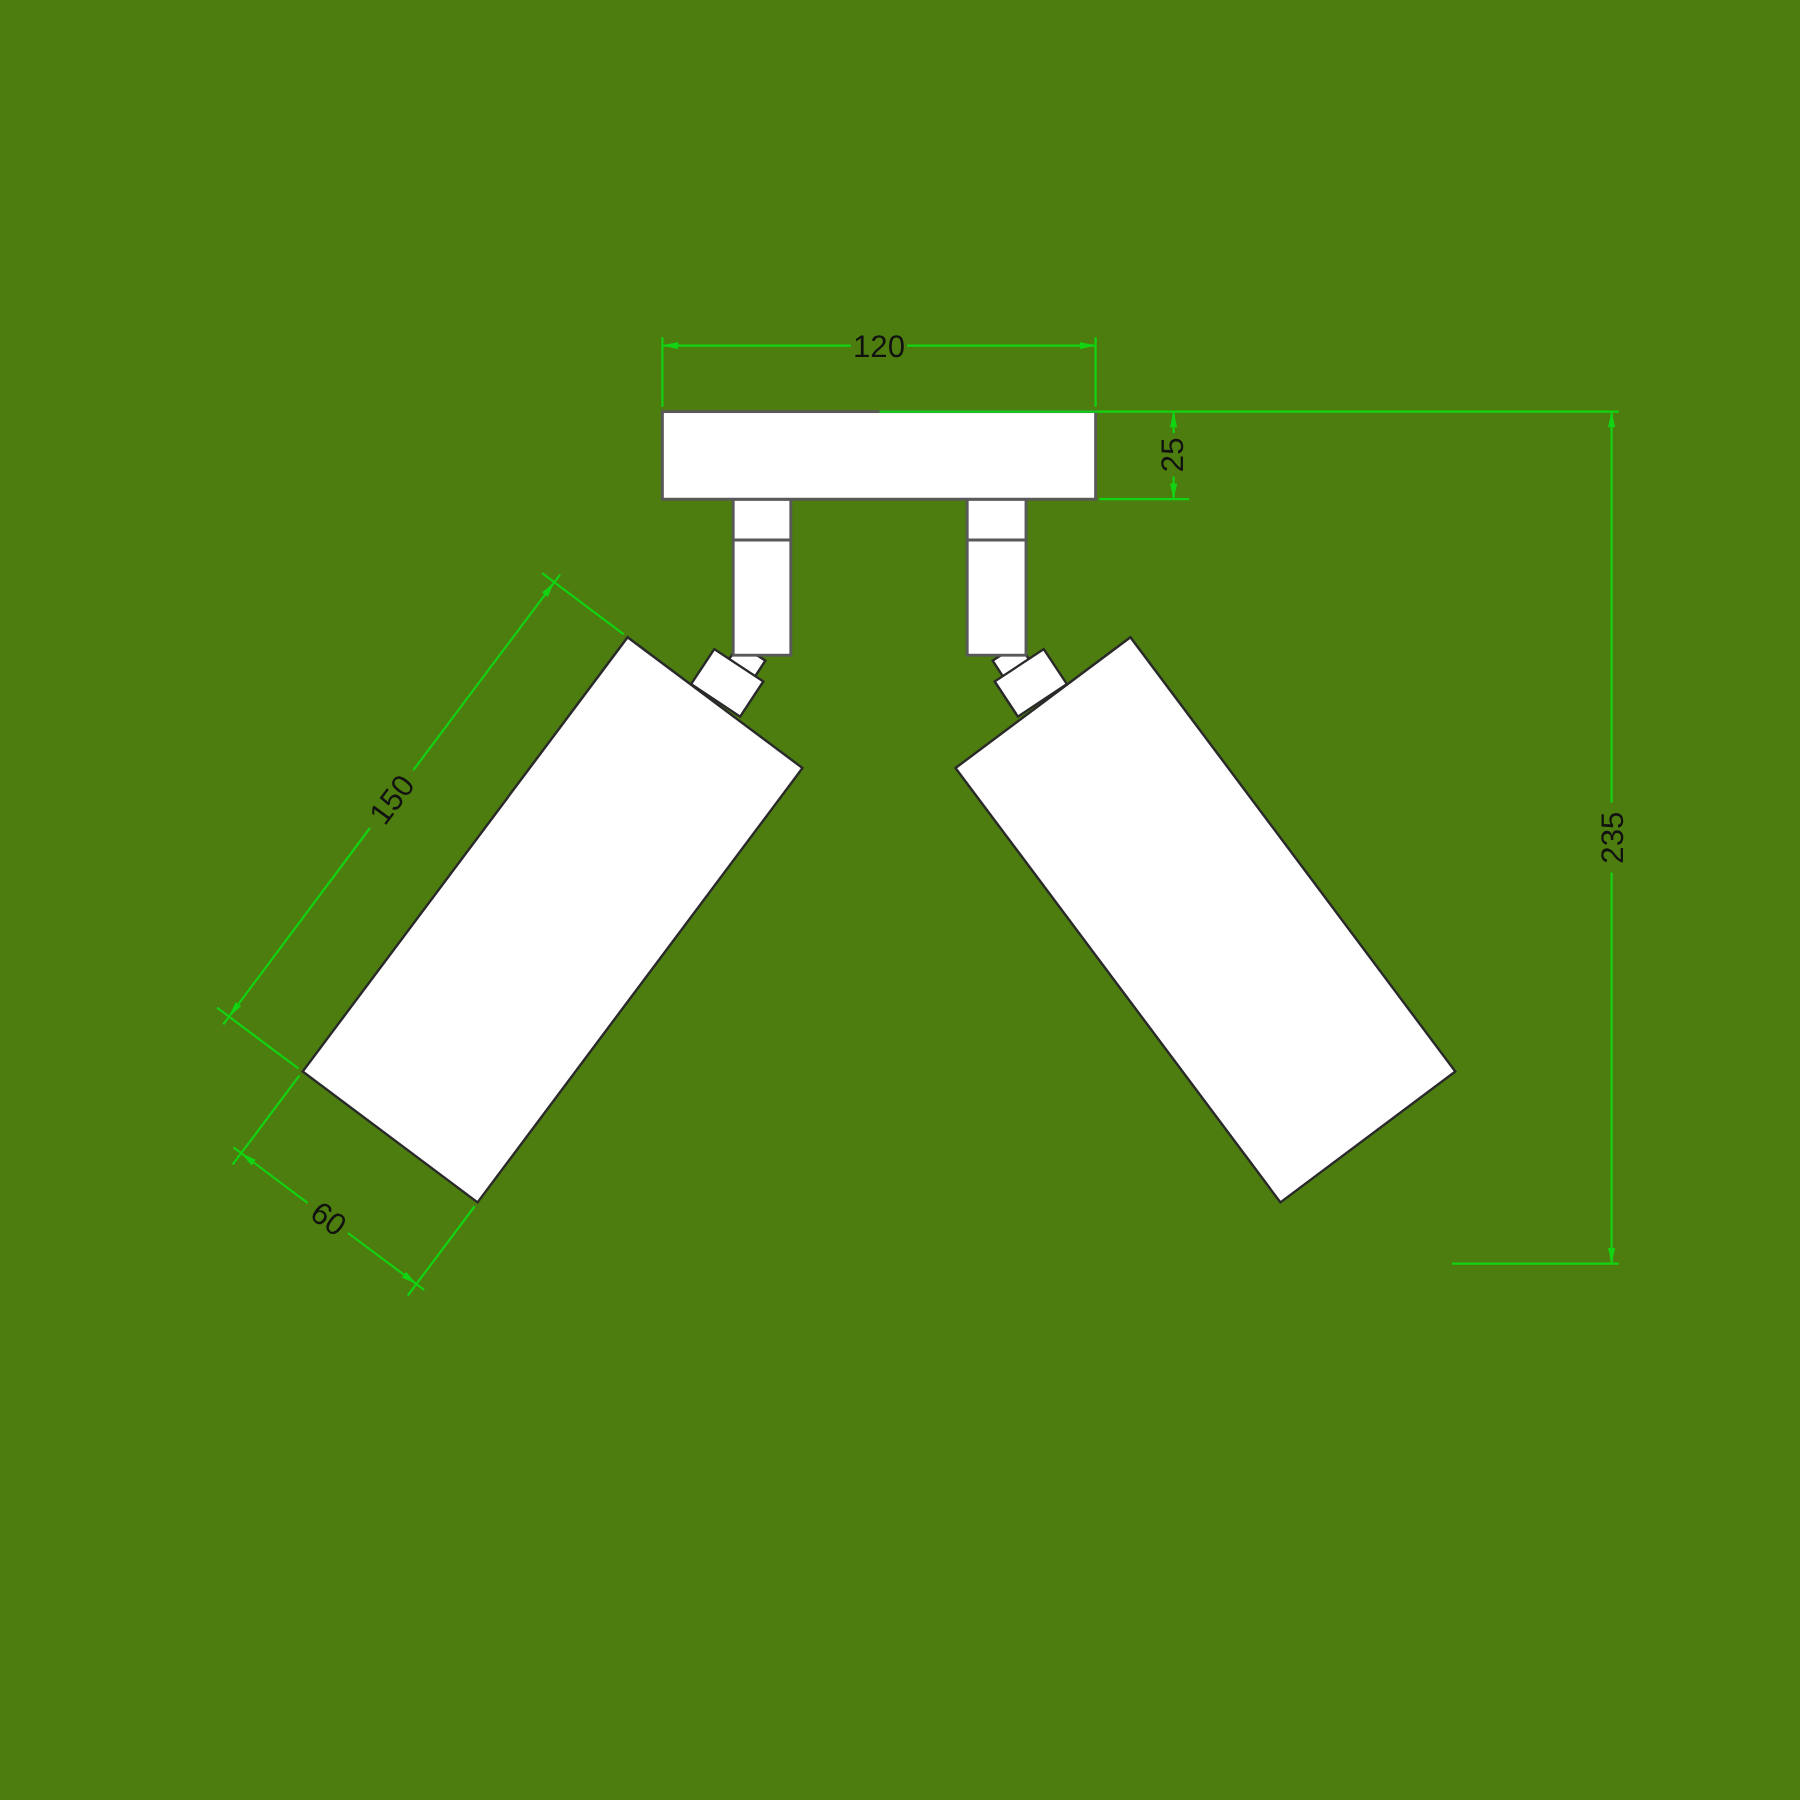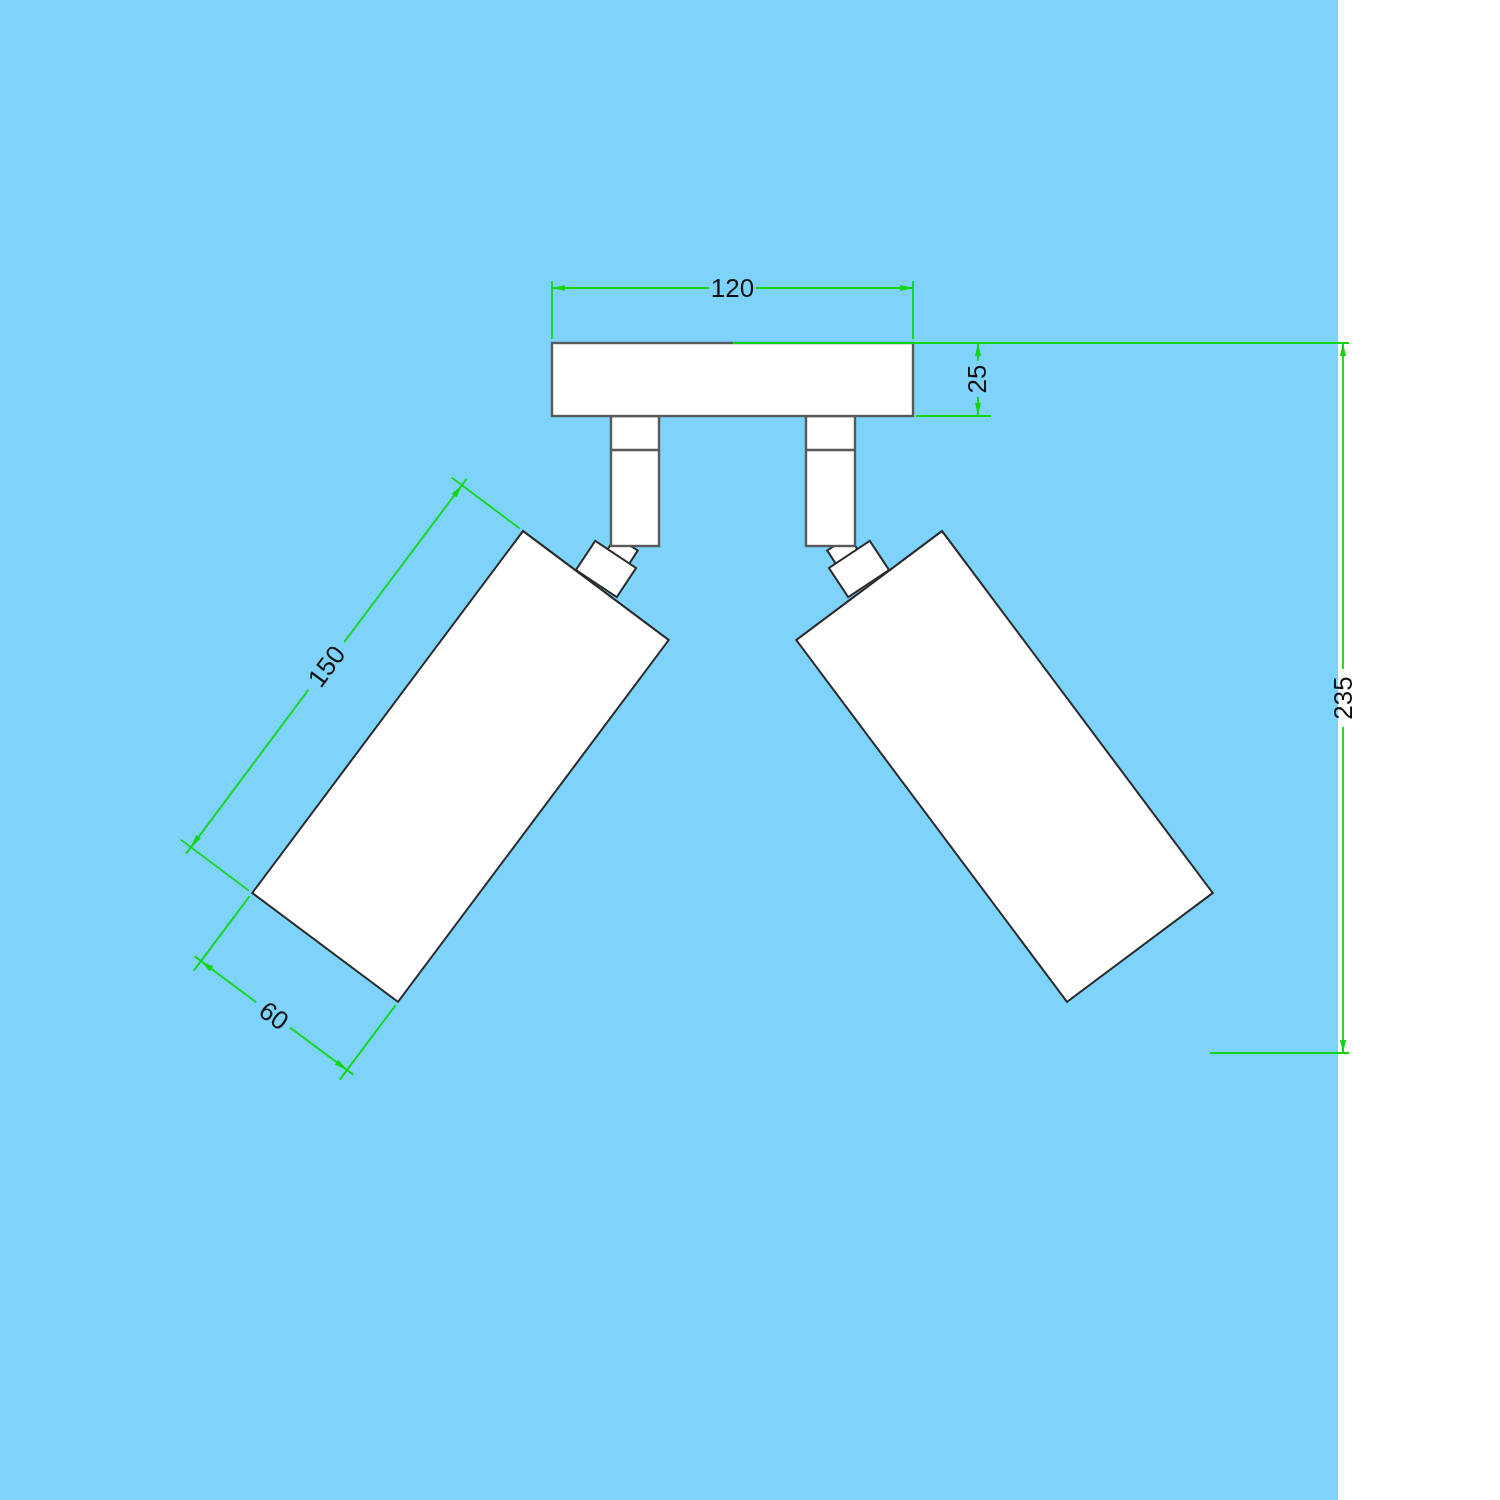--- a/index.html
+++ b/index.html
@@ -1,19 +1,19 @@
 <!DOCTYPE html>
 <html><head>
 <meta charset="utf-8">
 <style>
   html,body{margin:0;padding:0;background:#ffffff;}
   .sheet{
     position:relative;
-    width:1338px;height:1500px;
-    background:#7dd3fc;
+    width:1500px;height:1500px;
+    background:#4d7c0f;
     font-family:"Liberation Sans", sans-serif;
   }
   svg{display:block}
 
   
   .oL{stroke:#595959;stroke-width:2.4;fill:#ffffff;}
   .oLline{stroke:#595959;stroke-width:2.4;fill:none;}
   .oD{stroke:#2a2a2a;stroke-width:2;fill:#ffffff;}
 
   

